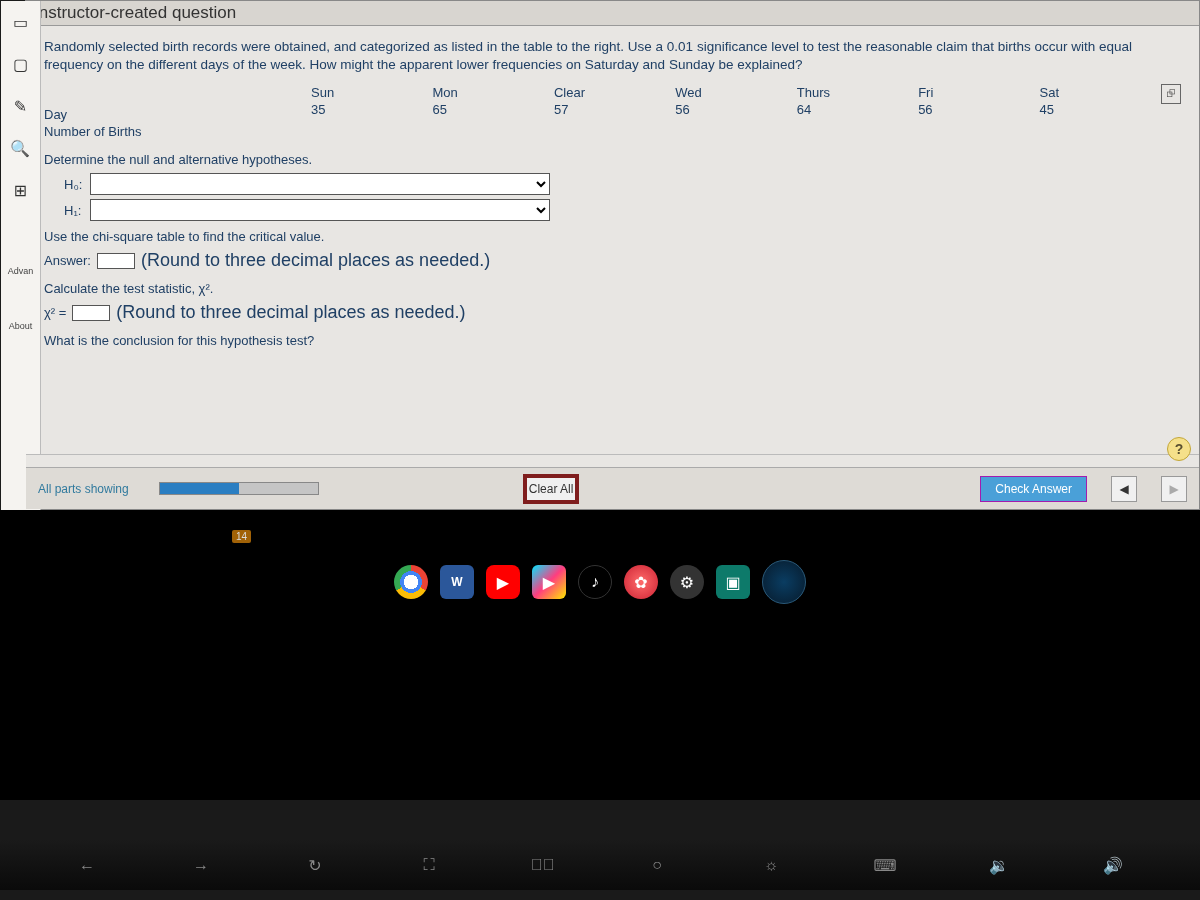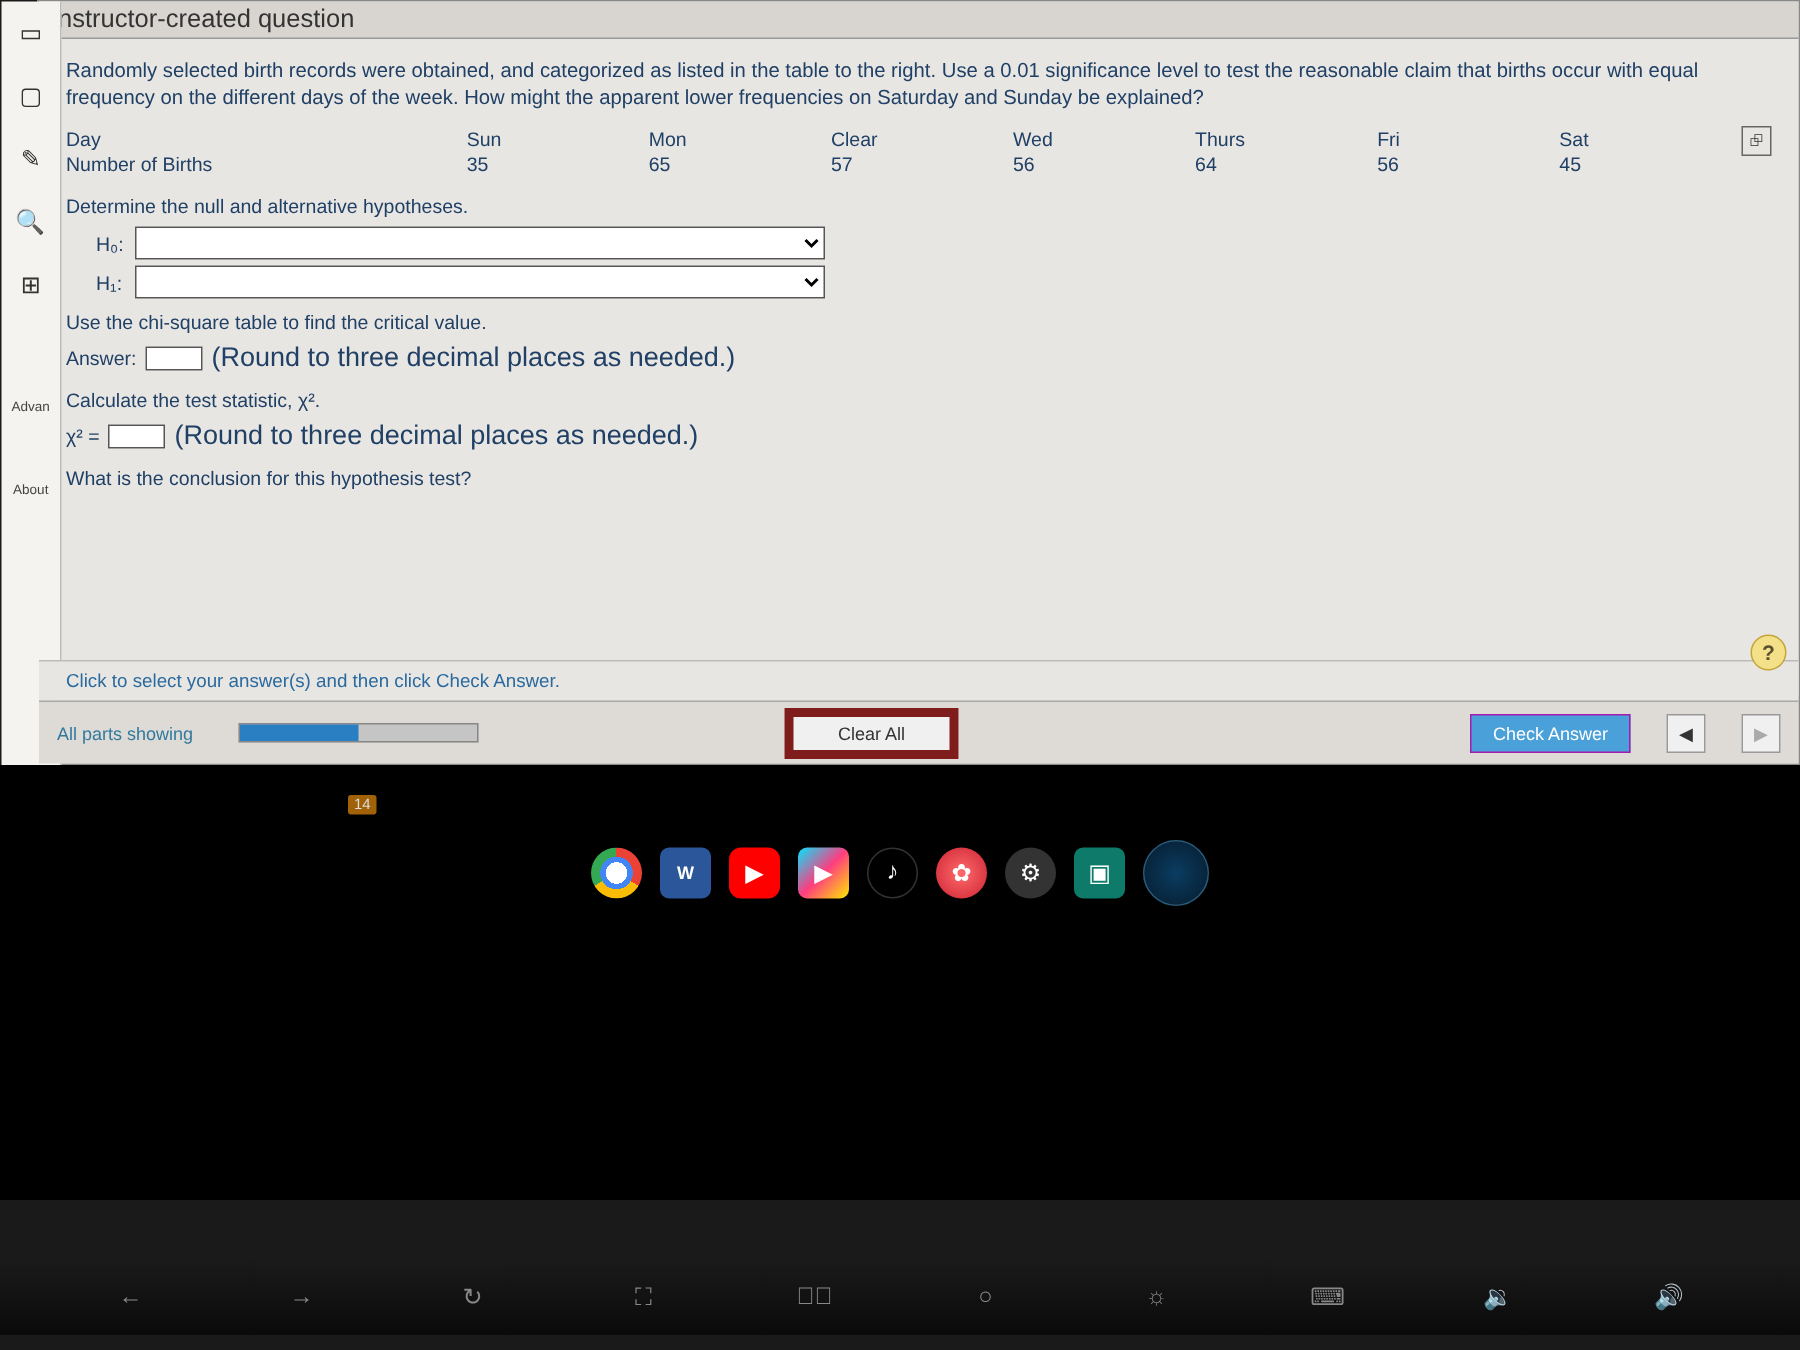--- a/index.html
+++ b/index.html
@@ -71,21 +71,21 @@
   }
   .data-table {
     display: flex;
     margin: 10px 0 12px 0;
     font-size: 13px;
   }
   .data-col {
     flex: 1;
     min-width: 70px;
   }
-  .data-col.first { flex: 2.2; }
+  .data-col.first { flex: 2.2; margin-top: 22px; }
   .data-label { color: #204065; padding: 1px 0; }
   .data-header { color: #204065; padding: 1px 0; }
   .data-value { color: #204065; padding: 1px 0; }
   .table-icon {
     width: 20px; height: 20px;
     border: 1px solid #666;
     font-size: 11px;
     display: flex; align-items: center; justify-content: center;
     cursor: pointer;
     margin-left: auto;
@@ -160,24 +160,24 @@
     font-weight: bold;
     display: flex; align-items: center; justify-content: center;
     font-size: 14px;
     border: 1px solid #c2a63a;
     cursor: pointer;
   }
   .parts-label { font-size: 12px; color: #317a9e; margin-right: 6px; }
   .progress { width: 160px; height: 13px; background: #c5c5c5; border: 1px solid #888; }
   .progress-fill { width: 50%; height: 100%; background: #2a7ec2; }
   .clear-btn {
-    padding: 4px 30px;
+    padding: 4px 2px;
     font-size: 12px;
     background: #f0f0f0;
-    border: 6px solid #7f1d1d;
+    border: 4px solid #7f1d1d;
     color: #333;
     cursor: pointer;
     margin-left: 180px;
   }
   .spacer { flex: 1; }
   .check-btn {
     padding: 5px 14px;
     background: #4aa0d8;
     color: #fff;
     border: 1px solid #a21caf;
@@ -338,21 +338,20 @@
     <div class="answer-row">
       <span>χ² =</span>
       <input class="small-input" style="">
       <span class="note">(Round to three decimal places as needed.)</span>
     </div>
 
     <div class="instruction">What is the conclusion for this hypothesis test?</div>
   </div>
 
   <div class="instruction-footer">
-    <span>Click to select your answer(s) and then click Check Answer.</span>
     <div class="help-badge">?</div>
   </div>
 
   <div class="footer-bar">
     <span class="parts-label">All parts showing</span>
     <div class="progress">
         <div class="progress-fill"></div>
       </div>
     <button class="clear-btn">Clear All</button>
     <div class="spacer"></div>

